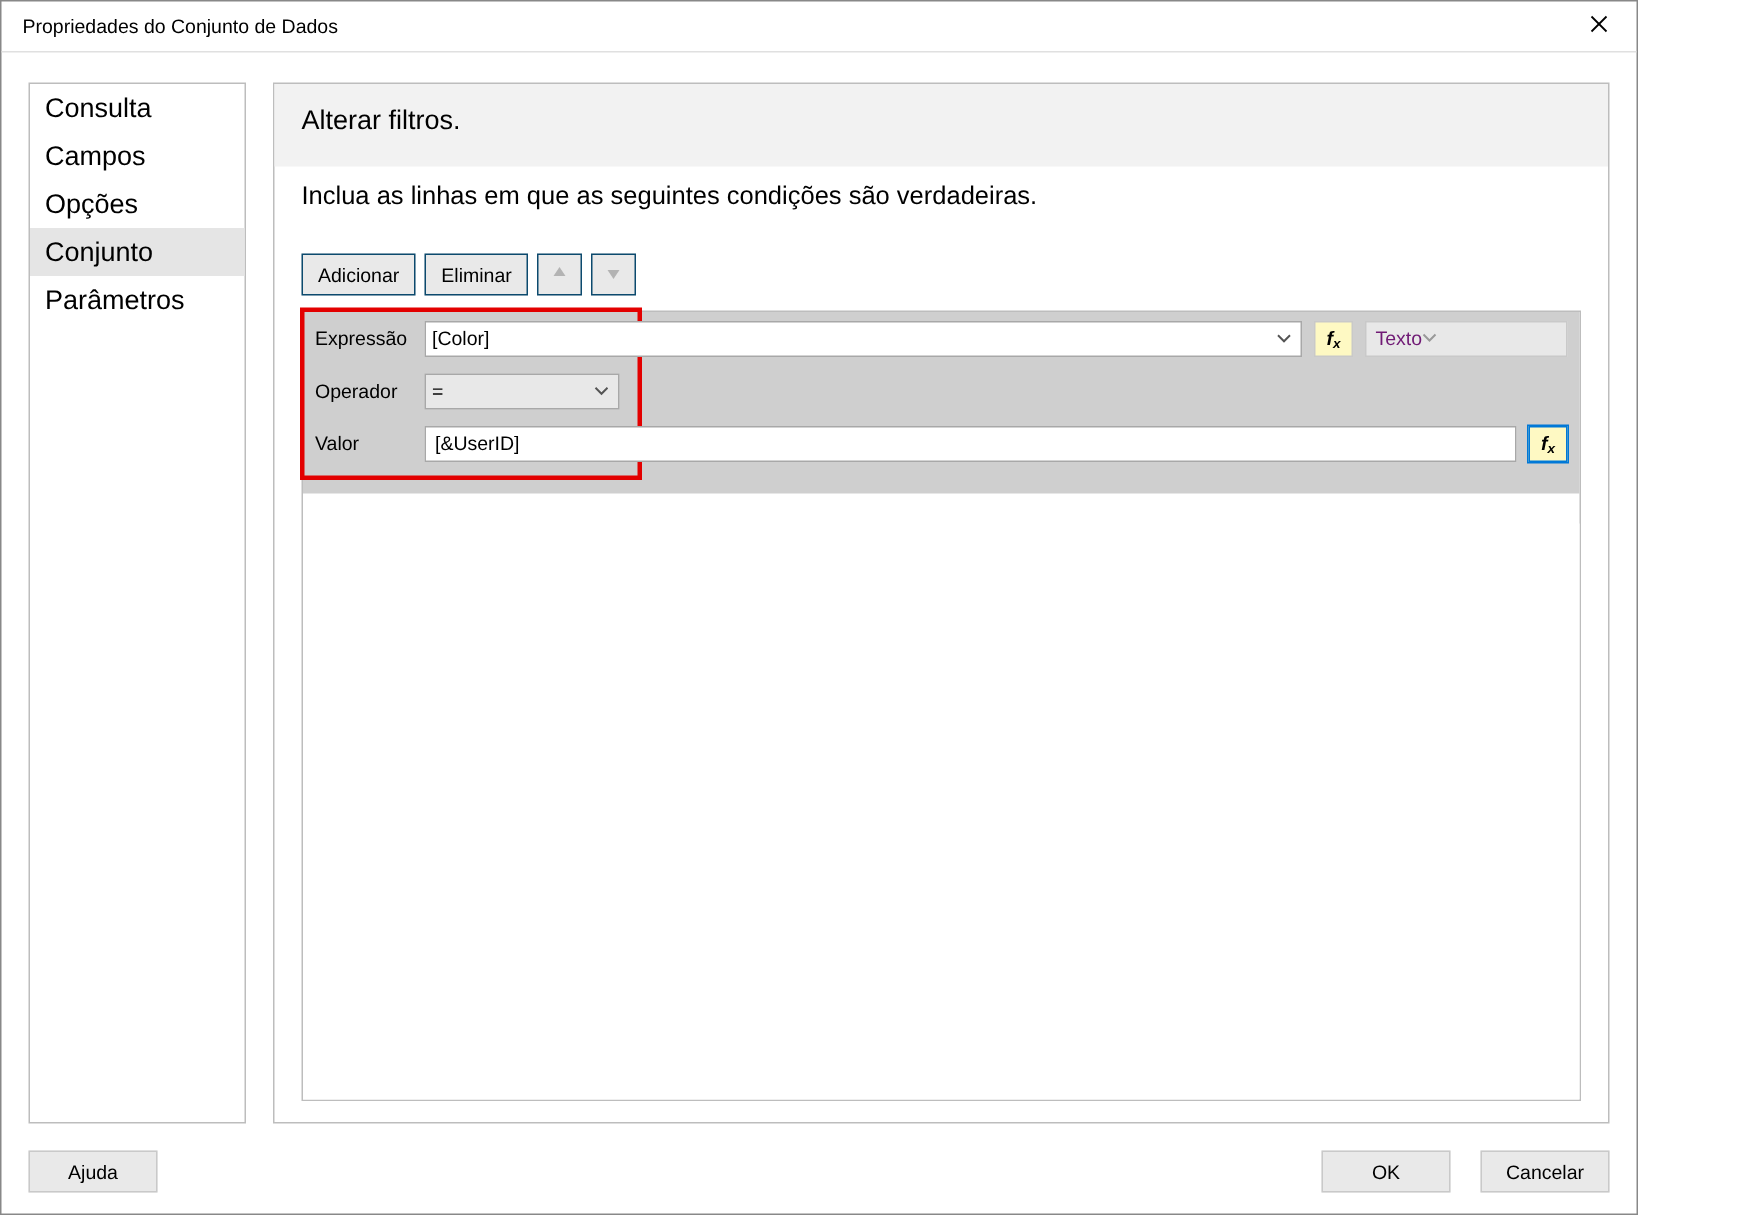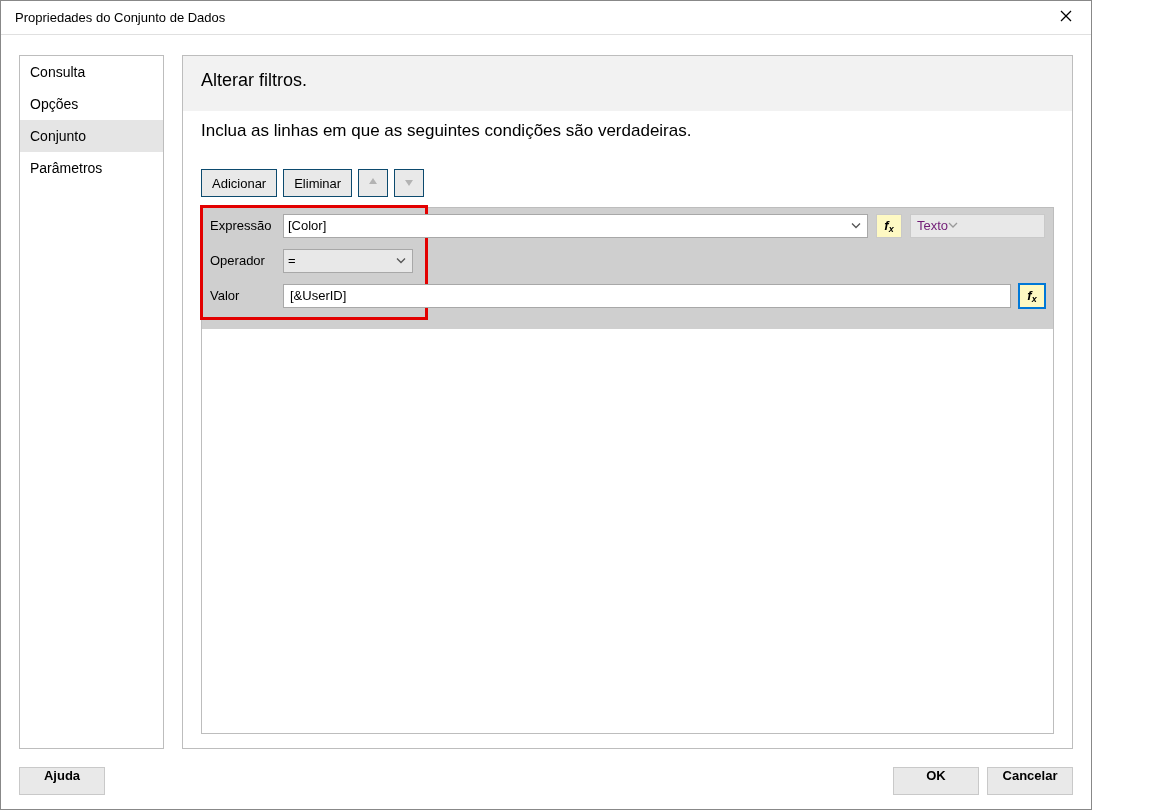--- a/index.html
+++ b/index.html
@@ -4,21 +4,21 @@
 <style>
   * { box-sizing: border-box; }
   html, body { margin:0; padding:0; width:1164px; height:810px; font-family: "Segoe UI", Arial, sans-serif; font-size:13px; color:#000; background:#fff; }
   .window { width:1092px; height:810px; border:1px solid #888; display:flex; flex-direction:column; background:#fff; }
   .titlebar { height:34px; display:flex; align-items:center; justify-content:space-between; padding:0 10px 0 14px; border-bottom:1px solid #e0e0e0; }
   .titlebar .title { font-size:13px; }
   .titlebar .close { width:30px; height:30px; display:flex; align-items:center; justify-content:center; cursor:pointer; }
   .titlebar .close svg { width:12px; height:12px; }
   .body { flex:1; display:flex; padding:20px 18px 4px 18px; gap:18px; min-height:0; }
   .sidebar { width:145px; border:1px solid #bdbdbd; background:#fff; }
-  .sidebar .item { height:32px; display:flex; align-items:center; padding-left:10px; font-size:14px; cursor:pointer; }
+  .sidebar .item { height:32px; display:flex; align-items:center; padding-left:10px; font-size:18px; cursor:pointer; }
   .sidebar .item.selected { background:#e5e5e5; }
   .content-outer { flex:1; border:1px solid #bdbdbd; display:flex; flex-direction:column; min-height:0; }
   .content-header { background:#f2f2f2; padding:14px 18px 20px 18px; font-size:18px; font-weight:400; }
   .content-body { padding:10px 18px 14px 18px; display:flex; flex-direction:column; min-height:0; flex:1; }
   .instr { font-size:17px; margin-bottom:28px; }
   .toolbar { display:flex; gap:6px; margin-bottom:10px; }
   .btn { background:#e9e9e9; border:1px solid #0c4a6e; height:28px; padding:0 10px; display:flex; align-items:center; justify-content:center; cursor:pointer; font-size:13px; }
   .btn-icon { width:30px; padding:0; }
   .btn svg { width:12px; height:12px; opacity:0.55; }
   .grid-area { flex:1; border:1px solid #bdbdbd; background:#fff; min-height:0; display:flex; flex-direction:column;gap:20px; }
@@ -31,22 +31,22 @@
   }
   .combo .caret, .dropdown .caret { position:absolute; right:6px; top:50%; transform:translateY(-50%); pointer-events:none; }
   .textinput input { border:none; outline:none; width:100%; font-size:13px; font-family:inherit; background:transparent; }
   .fx-btn { width:26px; height:24px; background:#fef9c3; border:1px solid #c9c9c9; display:flex; align-items:center; justify-content:center; cursor:pointer; font-style:italic; font-family: Liberation Sans, sans-serif; font-weight:bold; font-size:13px; }
   .fx-btn.highlight { border:1px solid #0078d7; box-shadow:0 0 0 1px #0078d7; }
   .type-select { width:135px; height:24px; background:#e8e8e8; border:1px solid #c9c9c9; color:#701a75; padding-left:6px; display:flex; align-items:center; position:relative; }
   .row-area { position:relative; }
   .op-wrap { background:#e8e8e8; }
   .grid-empty { flex:1; background:#fff; }
   .footer { height:56px; display:flex; align-items:center; justify-content:space-between; padding:0 18px; }
-  .footer-right { display:flex; gap:8px;border-radius:10px; }
-  .footer .fbtn { width:86px; height:28px; border:1px solid #c9c9c9; background:#e9e9e9; display:flex; align-items:flex-start; justify-content:center; cursor:pointer; font-size:13px;font-weight:bold; }
+  .footer-right { display:flex; gap:20px;border-radius:10px; }
+  .footer .fbtn { width:86px; height:28px; border:1px solid #c9c9c9; background:#e9e9e9; display:flex; align-items:center; justify-content:center; cursor:pointer; font-size:13px; }
   .caret svg { width:10px; height:10px; }
 </style>
 </head>
 <body>
 
 <div class="window">
   <div class="titlebar">
     <span class="title">Propriedades do Conjunto de Dados</span>
     <div class="close">
       <span>
@@ -55,20 +55,23 @@
             <line x1="11" y1="1" x2="1" y2="11" stroke="#000" stroke-width="1.2"></line>
           </svg>
       </span>
     </div>
   </div>
 
   <div class="body">
     <div class="sidebar">
       <div class="item">
           <span>Consulta</span>
+        </div>
+      <div class="item">
+          <span>Campos</span>
         </div>
       <div class="item">
           <span>Opções</span>
         </div>
       <div class="item selected">
           <span>Conjunto</span>
         </div>
       <div class="item">
           <span>Parâmetros</span>
         </div>

